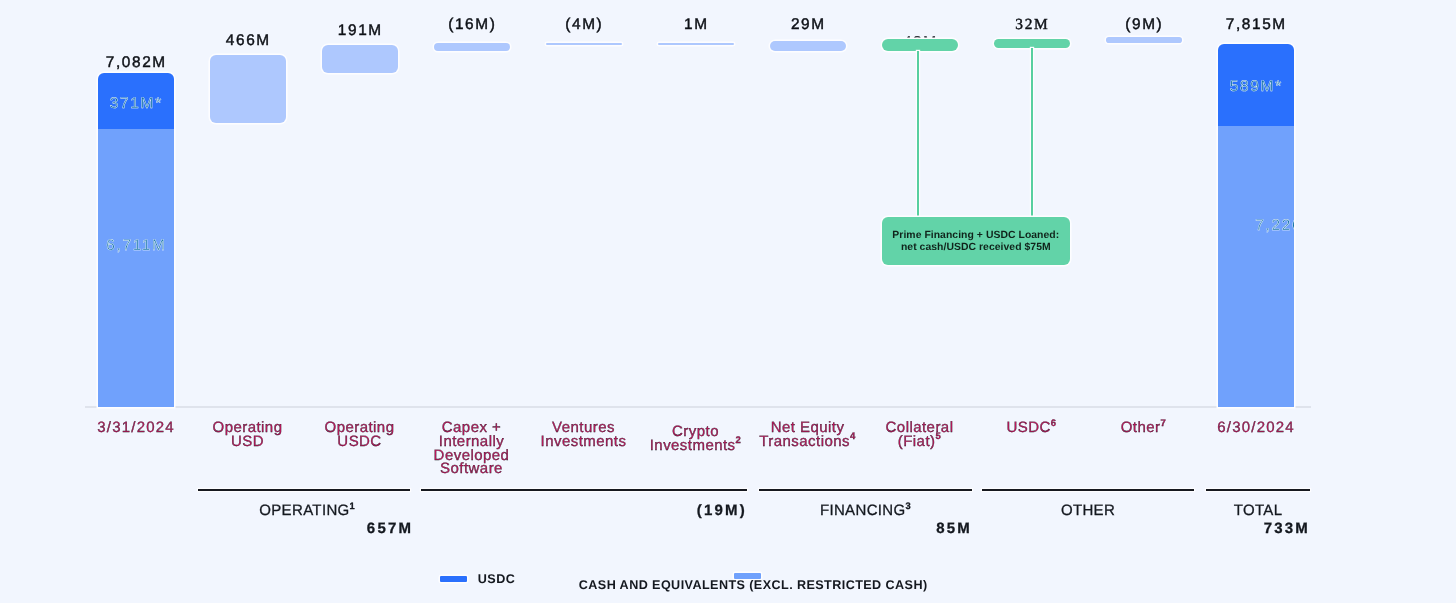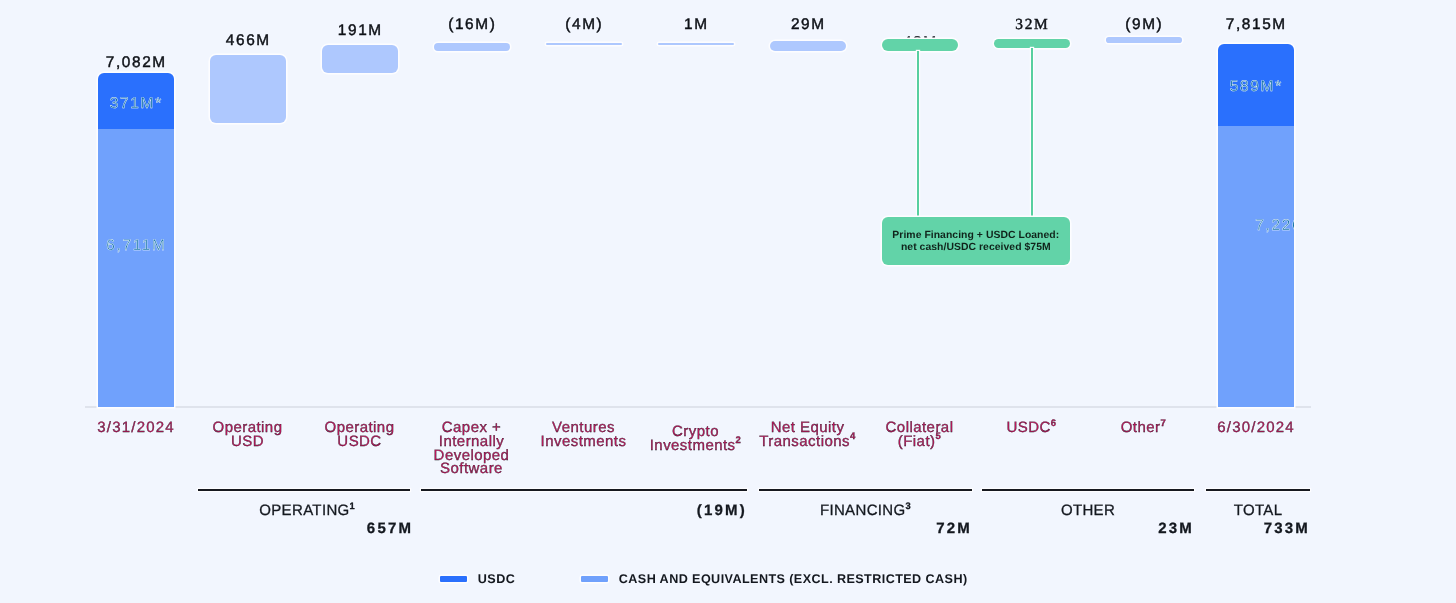--- a/index.html
+++ b/index.html
@@ -161,36 +161,35 @@
         <div>OPERATING<sup>1</sup></div>
         <div class="ttl">657M</div>
       </div>
       <div class="grp-rule" style="left: 421px; width: 326px; top: 488.9px;"></div>
       <div class="grp-label" style="left: 421px; width: 326px; top: 502px;">
         <div class="ttl">(19M)</div>
       </div>
       <div class="grp-rule" style="left: 759px; width: 213px; top: 488.9px;"></div>
       <div class="grp-label" style="left: 759px; width: 213px; top: 502px;">
         <div>FINANCING<sup>3</sup></div>
-        <div class="ttl">72M</div>
+        <div class="ttl">85M</div>
       </div>
       <div class="grp-rule" style="left: 982px; width: 212px; top: 488.9px;"></div>
       <div class="grp-label" style="left: 982px; width: 212px; top: 502px;">
         <div>OTHER</div>
-        <div class="ttl">23M</div>
       </div>
       <div class="grp-rule" style="left: 1206px; width: 104px; top: 488.9px;"></div>
       <div class="grp-label" style="left: 1206px; width: 104px; top: 502px;">
         <div>TOTAL</div>
         <div class="ttl">733M</div>
       </div>
     </div>
   <div class="legend" style="left:439.8px; top:572.5px; width:560px; height:14px;">
     <div class="leg-item" style="left:0; top:0;">
       <span class="swatch" style="background: rgb(42, 112, 253);"></span>
       <span class="legtext">USDC</span>
     </div>
-    <div class="leg-item" style="left:141px; top:0;">
+    <div class="leg-item" style="left:128px; top:0;flex-direction:column;">
       <span class="swatch" style="background: rgb(112, 161, 252);"></span>
       <span class="legtext">CASH AND EQUIVALENTS (EXCL. RESTRICTED CASH)</span>
     </div>
   </div>
 </div>
 
 </body></html>

